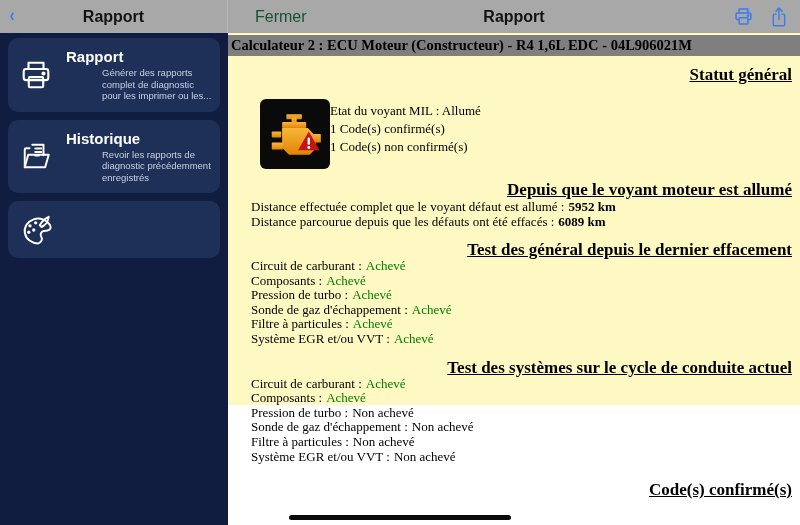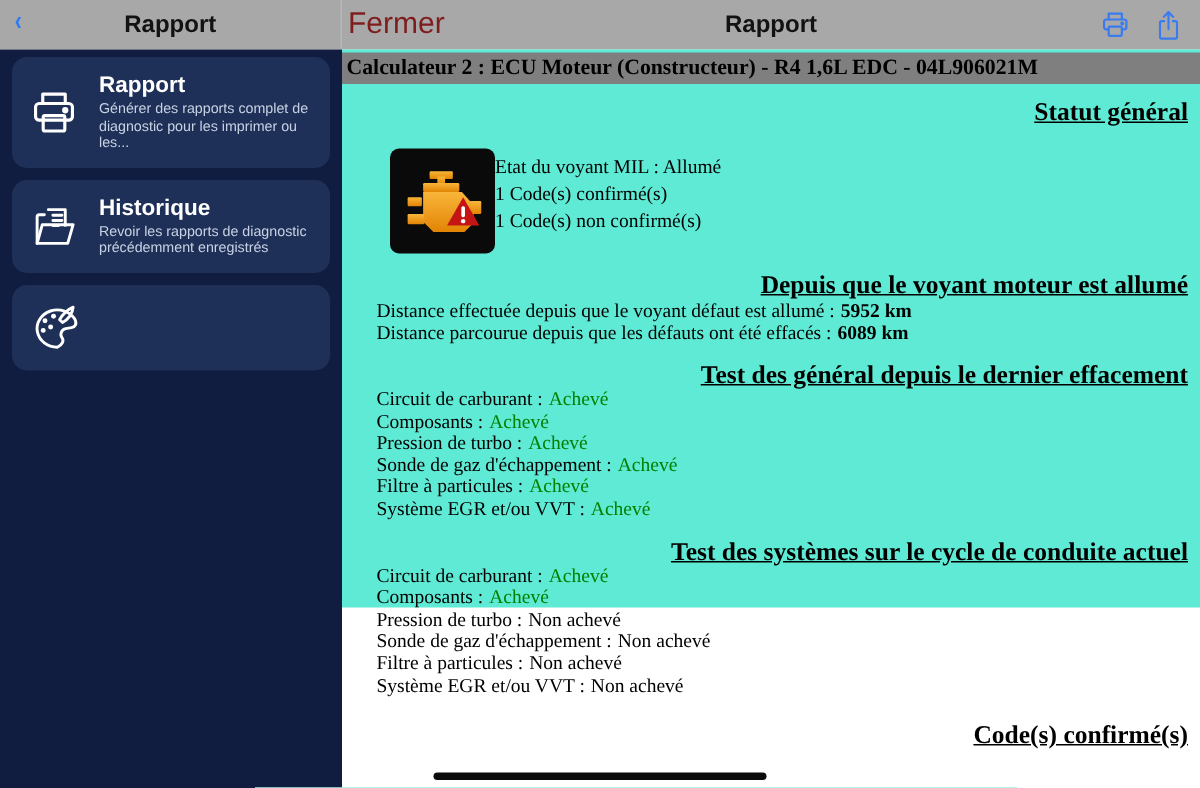--- a/index.html
+++ b/index.html
@@ -6,38 +6,38 @@
   body{
     width:800px;height:525px;overflow:hidden;position:relative;
     font-family:"Liberation Sans",sans-serif;background:#fff;
   }
   
   .nav{position:absolute;top:0;left:0;width:800px;height:33px;background:#a8a8a8;display:flex;}
   .nav-left{width:228px;height:100%;position:relative;display:flex;align-items:center;justify-content:center;border-right:1px solid #b9b9b9;box-sizing:border-box;}
   .back-chevron{position:absolute;left:9px;top:4px;color:#2e7cf0;font-size:19px;font-weight:bold;transform:scaleX(.75);cursor:pointer;}
   .nav-title{font-weight:bold;font-size:16px;color:#121212;}
   .nav-right{flex:1;height:100%;position:relative;display:flex;align-items:center;justify-content:center;}
-  .close-btn{position:absolute;left:4px;color:#7f1d1d;font-size:20px;cursor:pointer;}
+  .close-btn{position:absolute;left:27px;color:#14532d;font-size:16px;cursor:pointer;}
   .nav-icons{position:absolute;right:11px;top:0;height:100%;display:flex;align-items:center;gap:15px;}
   .nav-icons svg{display:block;cursor:pointer;}
 
   
   .sidebar{position:absolute;left:0;top:33px;width:228px;height:492px;background:#101d40;}
   .card{
     margin:0 8px 8px 8px;background:#1e3057;border-radius:10px;
     padding:10px 8px;display:flex;align-items:center;gap:10px;min-height:37px;cursor:pointer;
   }
   .card:first-child{margin-top:5px;}
   .card .icn{flex:0 0 40px;display:flex;align-items:center;justify-content:center;}
   .card-txt{flex:1;min-width:0;}
   .card-title{color:#fff;font-weight:bold;font-size:15px;line-height:17px;}
-  .card-desc{color:#c9d2e4;font-size:9.5px;line-height:11.5px;margin-top:2px;}
-
-  
-  .content{position:absolute;left:228px;top:33px;width:572px;height:372px;background:#5eead4;}
+  .card-desc{color:#c9d2e4;font-size:9.5px;line-height:11.5px;margin-top:2px;margin-left:36px;}
+
+  
+  .content{position:absolute;left:228px;top:33px;width:572px;height:372px;background:#fef9c3;}
   .report-title{
     margin-top:2px;background:#7f7f7f;color:#000;
     font-family:"Liberation Serif",serif;font-weight:bold;font-size:14.5px;
     padding:2px 4px 3px 3px;line-height:16px;
   }
   .report-body{font-family:"Liberation Serif",serif;font-size:13px;color:#000;padding:2px 8px 0 5px;}
   .sec{font-size:17px;font-weight:bold;text-decoration:underline;margin:13px 0 2px 0;line-height:15px;text-align:right;}
   .sec.first{margin-top:9px;}
   .mil-row{display:flex;margin:17px 0 2px 27px;}
   .mil-icon{width:70px;height:70px;background:#0a0a0a;border-radius:6px;flex:0 0 70px;display:flex;align-items:center;justify-content:center;}
@@ -161,21 +161,21 @@
       </span>
       <span class="mil-lines">
         <div>Etat du voyant MIL : Allumé</div>
         <div>1 Code(s) confirmé(s)</div>
         <div>1 Code(s) non confirmé(s)</div>
       </span>
     </div>
 
     <div class="sec">Depuis que le voyant moteur est allumé</div>
     <div class="indent">
-      <span>Distance effectuée depuis que le voyant défaut est allumé :</span><span class="val">5952 km</span>
+      <span>Distance effectuée complet que le voyant défaut est allumé :</span><span class="val">5952 km</span>
     </div>
 
     <div class="indent">
       <span>Distance parcourue depuis que les défauts ont été effacés :</span><span class="val">6089 km</span>
     </div>
 
     <div class="sec">Test des général depuis le dernier effacement</div>
     <div class="test-line"><span>Circuit de carburant :</span><span class="st ok">Achevé</span></div>
     <div class="test-line"><span>Composants :</span><span class="st ok">Achevé</span></div>
     <div class="test-line"><span>Pression de turbo :</span><span class="st ok">Achevé</span></div>

